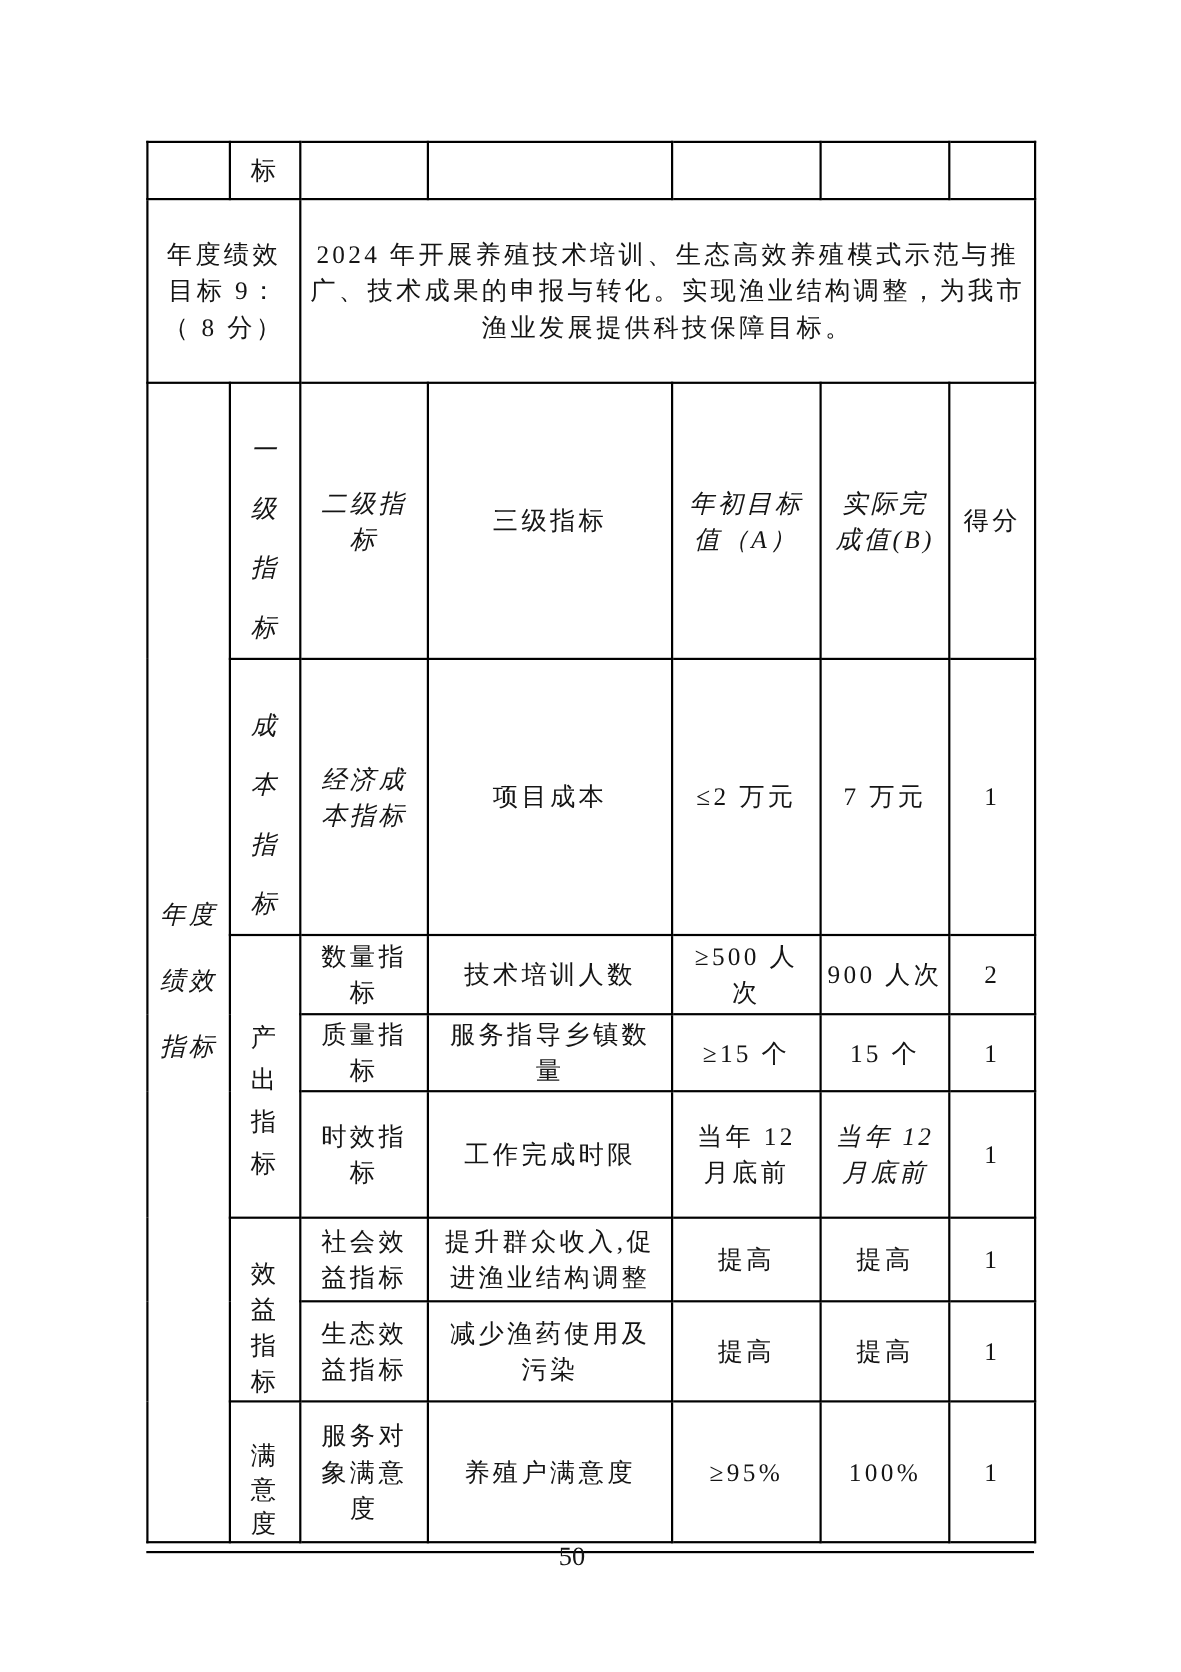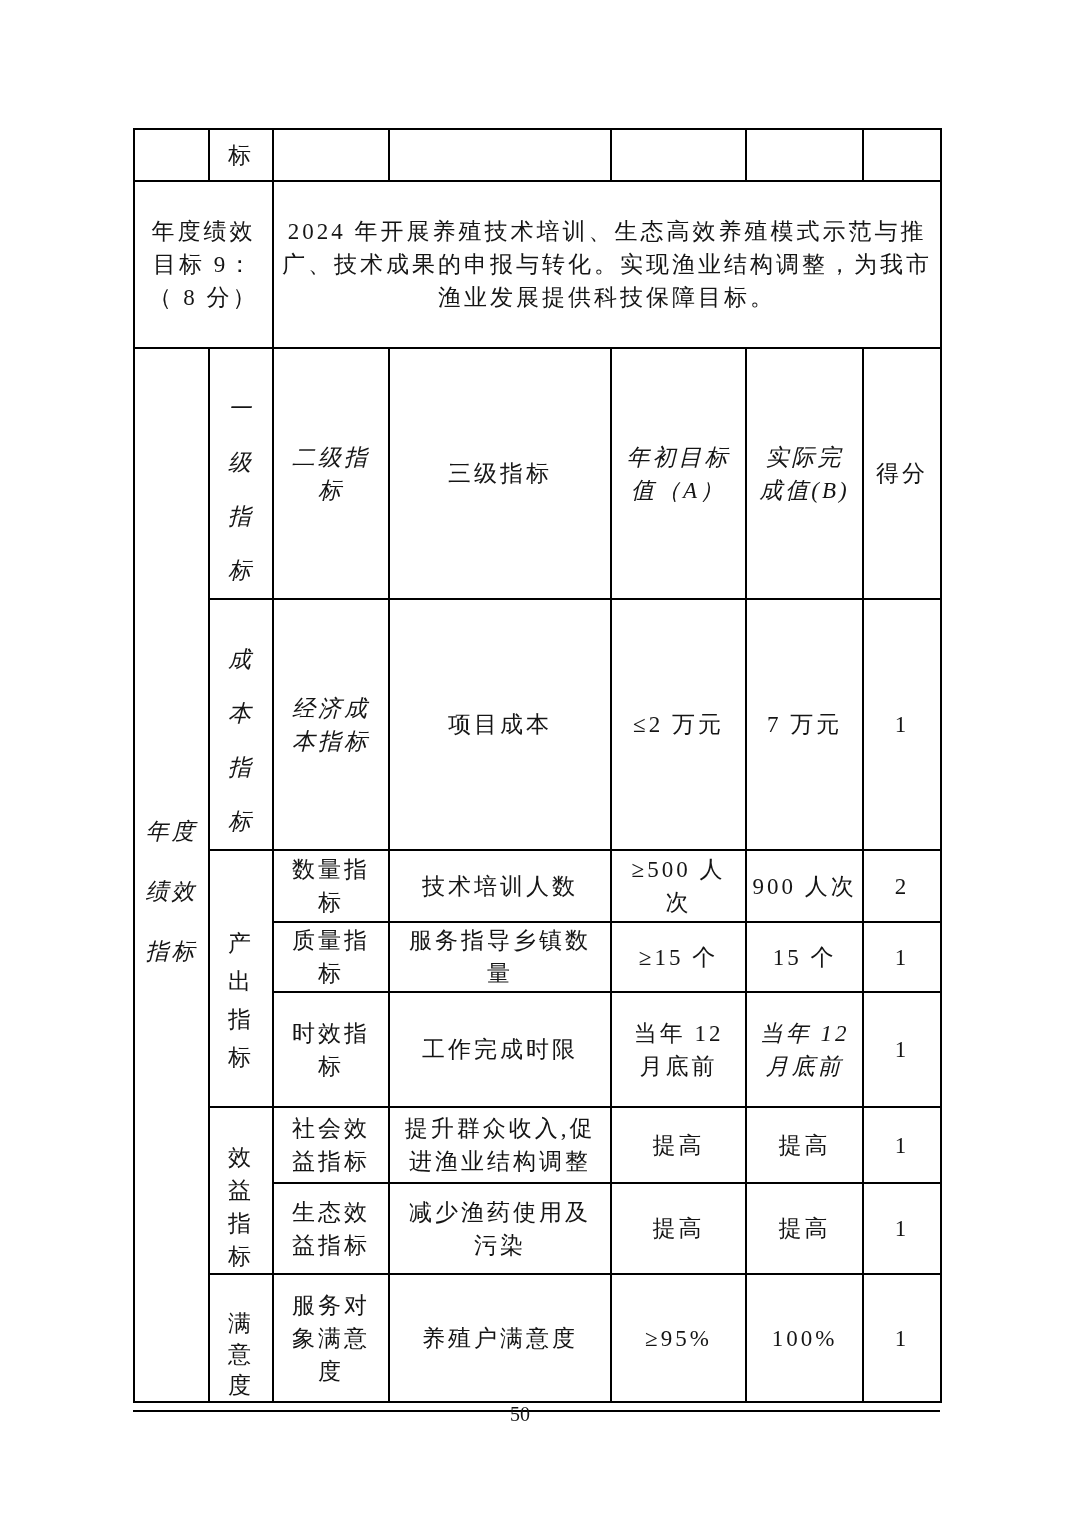--- a/index.html
+++ b/index.html
@@ -64,21 +64,21 @@
     width: 807px;
     border-top: 2px solid #000;
     margin-top: 7px;
   }
   .page-number {
     position: absolute;
     left: 0;
     top: 1403px;
     width: 1040px;
     text-align: center;
-    font-size: 20px;
+    font-size: 24px;
     font-family: "Liberation Serif", "DejaVu Serif", serif;
     color: #151515;
   }
 </style>
 </head>
 <body>
 
 <div class="sheet">
   <table class="doc-table">
     <colgroup>

